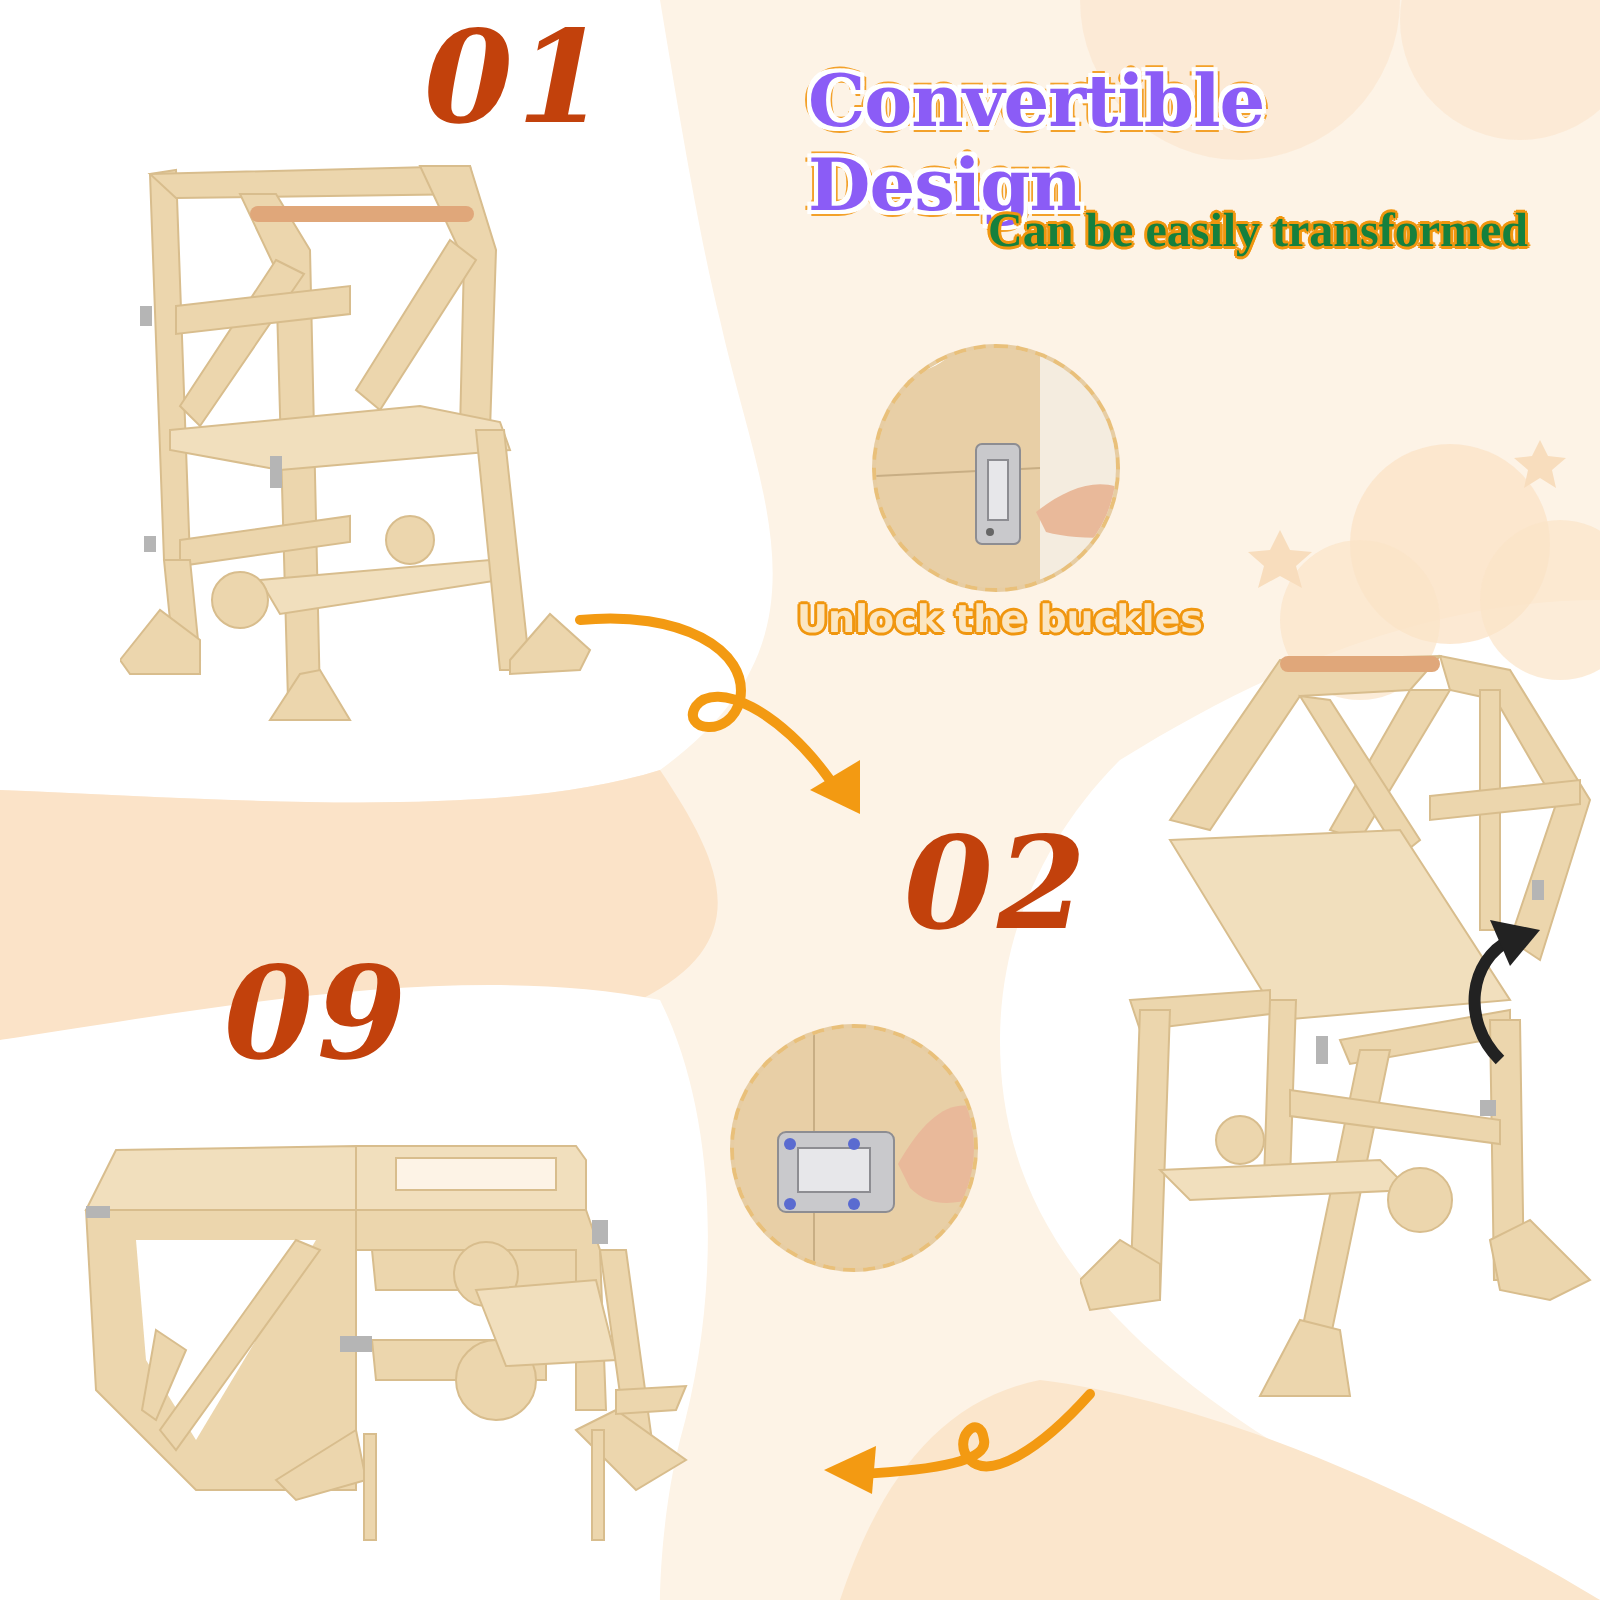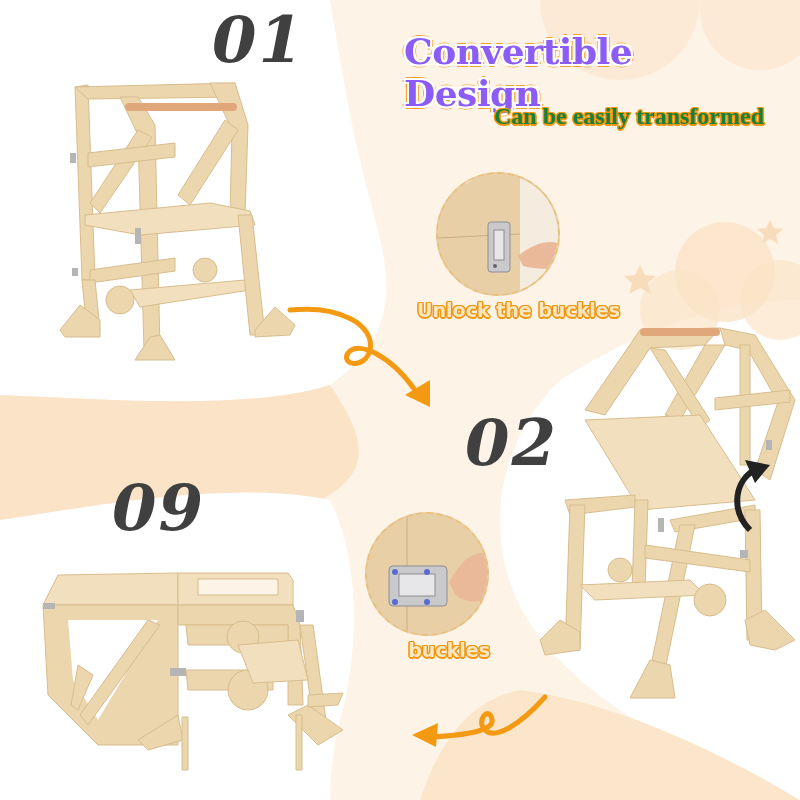--- a/index.html
+++ b/index.html
@@ -12,25 +12,25 @@
     letter-spacing:-0.5px;
     text-shadow: 2px 0 0 #fff, -2px 0 0 #fff, 0 2px 0 #fff, 0 -2px 0 #fff, 2px 2px 0 #fff, -2px -2px 0 #fff, 2px -2px 0 #fff, -2px 2px 0 #fff,
       3px 0 0 #f3a12a, -3px 0 0 #f3a12a, 0 3px 0 #f3a12a, 0 -3px 0 #f3a12a;
   }
   .sub {
     position:absolute; right:36px; top:102px; text-align:right;
     font-family:Liberation Serif, serif; font-weight:bold; font-size:24px; line-height:28px; color:#15803d;
     text-shadow: 1.5px 0 0 #f0960f, -1.5px 0 0 #f0960f, 0 1.5px 0 #f0960f, 0 -1.5px 0 #f0960f, 1px 1px 0 #f0960f, -1px -1px 0 #f0960f, 1px -1px 0 #f0960f, -1px 1px 0 #f0960f;
   }
   .caption {
-    position:absolute; font-family:"DejaVu Sans", sans-serif; font-weight:bold; font-size:19px; color:#fbe6c2; text-align:right; line-height:28px;
+    position:absolute; font-family:"DejaVu Sans", sans-serif; font-weight:bold; font-size:19px; color:#fbe6c2; text-align:center; line-height:28px;
     text-shadow: 1.5px 0 0 #f0960f, -1.5px 0 0 #f0960f, 0 1.5px 0 #f0960f, 0 -1.5px 0 #f0960f, 1px 1px 0 #f0960f, -1px -1px 0 #f0960f, 1px -1px 0 #f0960f, -1px 1px 0 #f0960f;
   }
   .step-num {
-    position:absolute; font-family:"DejaVu Serif", serif; font-weight:bold; font-style:italic; font-size:64px; color:#404040; letter-spacing:2px;
+    position:absolute; font-family:"DejaVu Serif", serif; font-weight:bold; font-style:italic; font-size:64px; color:#c2410c; letter-spacing:2px;
   }
   .circle-detail {
     position:absolute; border-radius:50%; border:2px dashed #e9c07a; overflow:hidden; background:#e7cda3;
   }
 </style>
 </head>
 <body>
 
 <svg class="bg" width="800" height="800" viewBox="0 0 800 800">
   <rect width="800" height="800" fill="#fdf3e6"></rect>
@@ -55,21 +55,21 @@
   <path d="M770 220 l4 8 9 1 -7 6 2 9 -8 -5 -8 5 2 -9 -7 -6 9 -1z" fill="#f8ddbd"></path>
   <path d="M640 265 l5 10 11 1 -8 7 3 11 -11 -6 -11 6 3 -11 -8 -7 11 -1z" fill="#f8ddbd"></path>
 </svg>
 
 <div class="title">Convertible Design</div>
 <div class="sub">
   <div>Can be easily transformed</div>
 </div>
 
 <div class="step-num" style="left:212px; top:2px;">01</div>
-<div class="step-num" style="left:452px; top:405px;margin-left:13px;">02</div>
+<div class="step-num" style="left:452px; top:405px;">02</div>
 <div class="step-num" style="left:112px; top:470px;">09</div>
 
 <svg class="layer" style="left:60px; top:75px;" width="240" height="290" viewBox="0 0 240 290">
   <g fill="#ecd6ad" stroke="#d8bd8d" stroke-width="1">
 
     <path d="M15 12 L28 10 L35 205 L22 205 Z"></path>
 
     <path d="M15 12 L175 8 L178 22 L28 24 Z"></path>
 
     <path d="M60 22 L78 22 L95 50 L100 275 L84 275 L78 60 Z"></path>
@@ -177,21 +177,20 @@
     <rect x="22" y="52" width="58" height="40" rx="4" fill="#c9c9cc" stroke="#8d8d92"></rect>
     <rect x="32" y="60" width="36" height="22" fill="#e7e7ea" stroke="#8d8d92"></rect>
     <circle cx="28" cy="58" r="3" fill="#5a6bd0"></circle>
     <circle cx="28" cy="88" r="3" fill="#5a6bd0"></circle>
     <circle cx="60" cy="58" r="3" fill="#5a6bd0"></circle>
     <circle cx="60" cy="88" r="3" fill="#5a6bd0"></circle>
     <path d="M82 68 C95 45 108 35 122 40 L122 85 C110 88 98 90 88 80 Z" fill="#e9b99a"></path>
   </svg>
 </div>
 <div class="caption" style="left:350px; top:636px; width:140px;">
-  <div>buckles</div>
 </div>
 
 <svg class="layer" style="left:400px; top:685px;" width="160" height="100" viewBox="0 0 160 100">
   <path d="M145 12 C120 40 95 55 85 45 C75 35 90 20 92 35 C94 45 70 50 30 52" fill="none" stroke="#f39a12" stroke-width="5" stroke-linecap="round"></path>
   <path d="M12 50 L38 38 L36 62 Z" fill="#f39a12"></path>
 </svg>
 
 <svg class="layer" style="left:38px; top:565px;" width="310" height="215" viewBox="0 0 310 215">
   <g fill="#ecd6ad" stroke="#d8bd8d" stroke-width="1">
 

